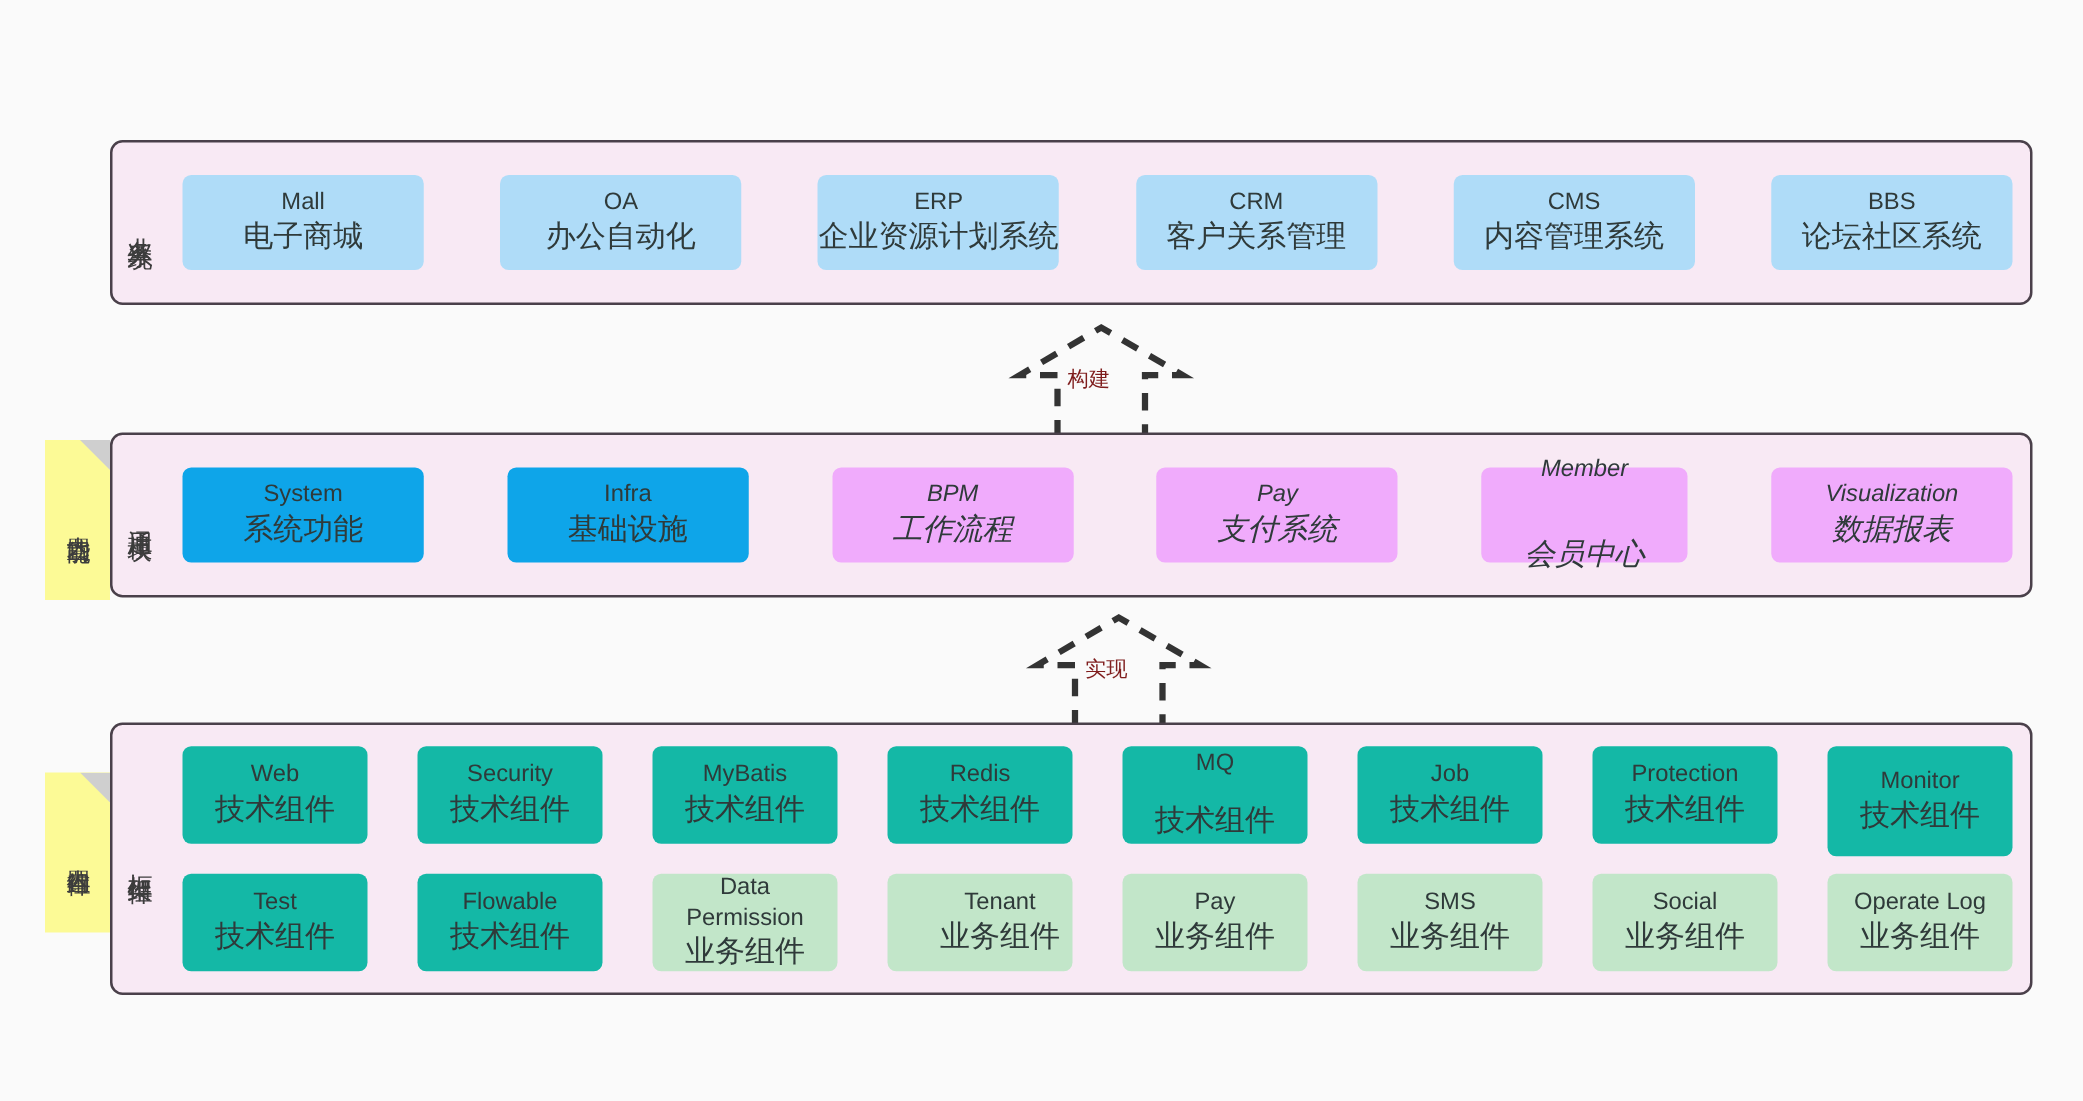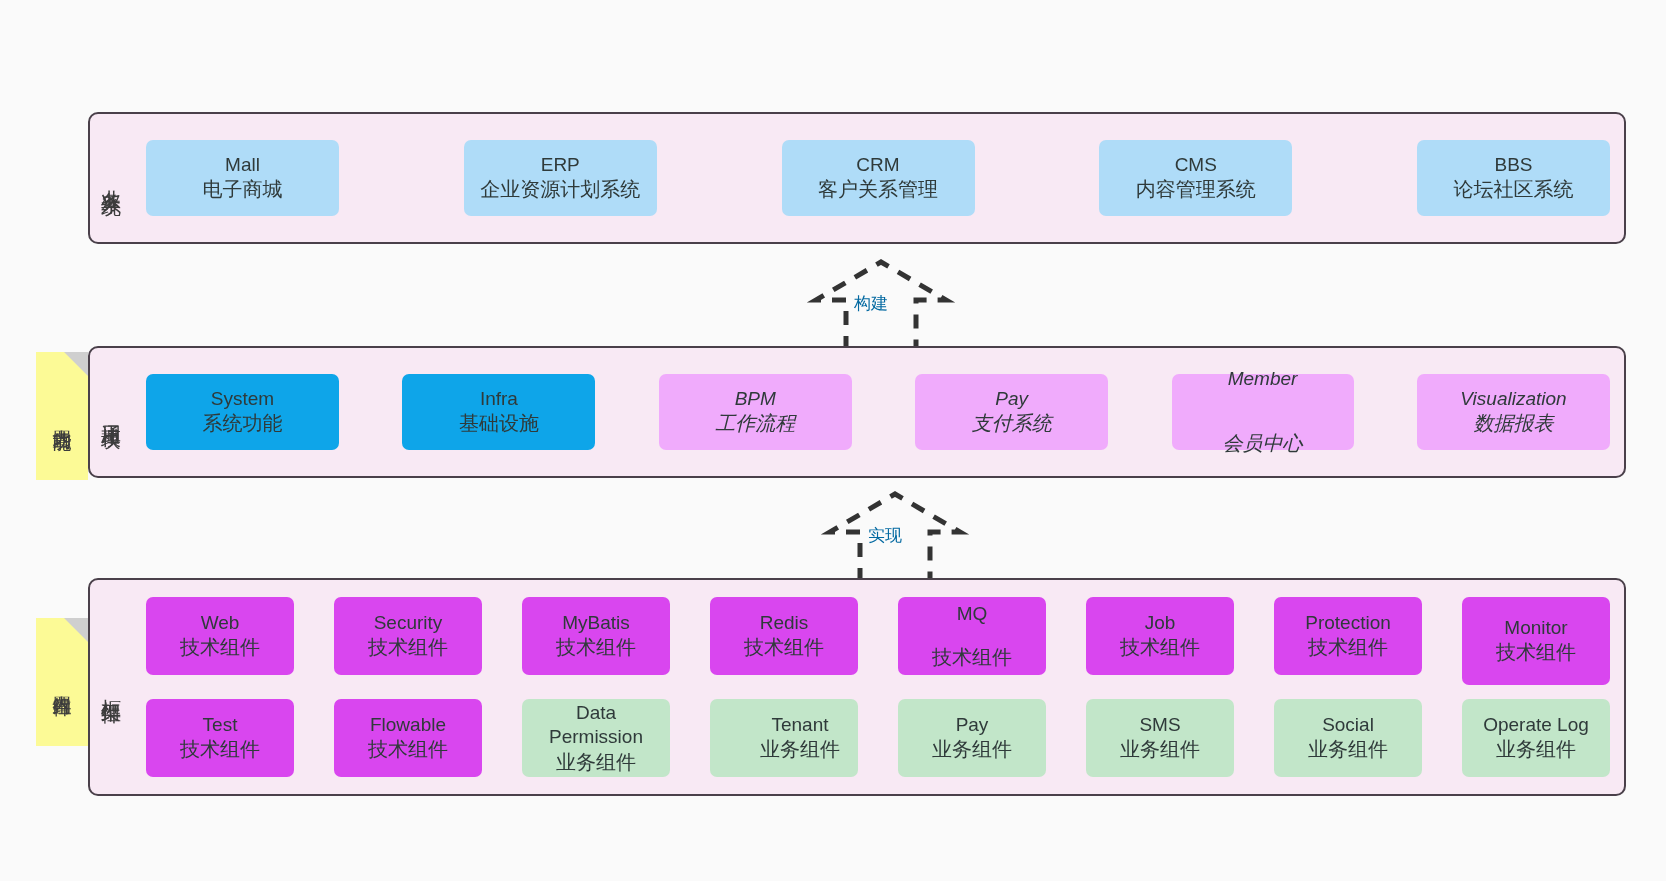--- a/index.html
+++ b/index.html
@@ -63,26 +63,26 @@
     flex-direction: column;
     align-items: center;
     justify-content: center;
     text-align: center;
     color: #2F3A3A;
     font-size: 19px;
     line-height: 1.28;
     user-select: none;
   }
   .card .c-en { font-size: 19px; }
-  .card .c-cn { font-size: 20px; }
+  .card .c-cn { font-size: 24px; }
 
   .c-blue        { background: #AFDCF8; }
   .c-red         { background: #0ea5e9; }
   .c-pink        { background: #f0abfc; font-style: italic; }
-  .c-green       { background: #d946ef; }
+  .c-green       { background: #14b8a6; }
   .c-greenlight  { background: #C2E6C9; }
 
   
   .note {
     position: absolute;
     background: #FCFA96;
     color: #3C3C3C;
     font-size: 19px;
     letter-spacing: 1px;
     line-height: 1.05;
@@ -103,21 +103,21 @@
   }
 
   
   .arrow-wrap {
     position: absolute;
   }
   .arrow-wrap svg { display: block; overflow: visible; }
   .arrow-label {
     position: absolute;
     font-size: 17px;
-    color: #0369a1;
+    color: #7f1d1d;
     background: #FAFAFA;
     padding: 0 2px;
     white-space: nowrap;
     user-select: none;
     font-family: Liberation Mono, monospace;
   }
 </style>
 </head>
 <body>
 
@@ -125,20 +125,24 @@
 
   <div class="layer" id="layer-business" style="left:88px; top:112px; width:1538px; height:132px;">
     <div class="layer-title">业务系统</div>
     <div class="layer-body">
       <div class="row">
         <div class="card c-blue" style="width:193px;height:76px;">
           <span class="c-en">Mall</span>
           <span class="c-cn">电子商城</span>
         </div>
         <div class="card c-blue" style="width:193px;height:76px;">
+          <span class="c-en">OA</span>
+          <span class="c-cn">办公自动化</span>
+        </div>
+        <div class="card c-blue" style="width:193px;height:76px;">
           <span class="c-en">ERP</span>
           <span class="c-cn">企业资源计划系统</span>
         </div>
         <div class="card c-blue" style="width:193px;height:76px;">
           <span class="c-en">CRM</span>
           <span class="c-cn">客户关系管理</span>
         </div>
         <div class="card c-blue" style="width:193px;height:76px;">
           <span class="c-en">CMS</span>
           <span class="c-cn">内容管理系统</span>
@@ -177,21 +181,21 @@
           <span class="c-cn">基础设施</span>
         </div>
         <div class="card c-pink" style="width:193px;height:76px;">
           <span class="c-en">BPM</span>
           <span class="c-cn">工作流程</span>
         </div>
         <div class="card c-pink" style="width:193px;height:76px;">
           <span class="c-en">Pay</span>
           <span class="c-cn">支付系统</span>
         </div>
-        <div class="card c-pink" style="width:182px;height:76px;gap:40px;">
+        <div class="card c-pink" style="width:165px;height:76px;gap:40px;">
           <span class="c-en">Member</span>
           <span class="c-cn">会员中心</span>
         </div>
         <div class="card c-pink" style="width:193px;height:76px;">
           <span class="c-en">Visualization</span>
           <span class="c-cn">数据报表</span>
         </div>
       </div>
     </div>
   </div>

